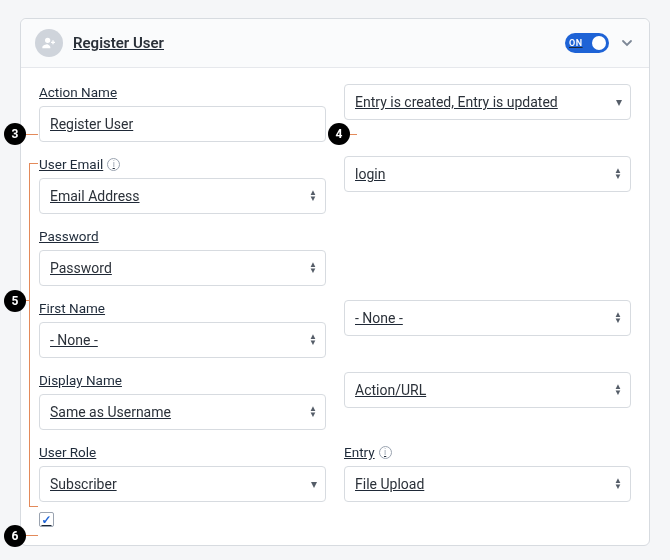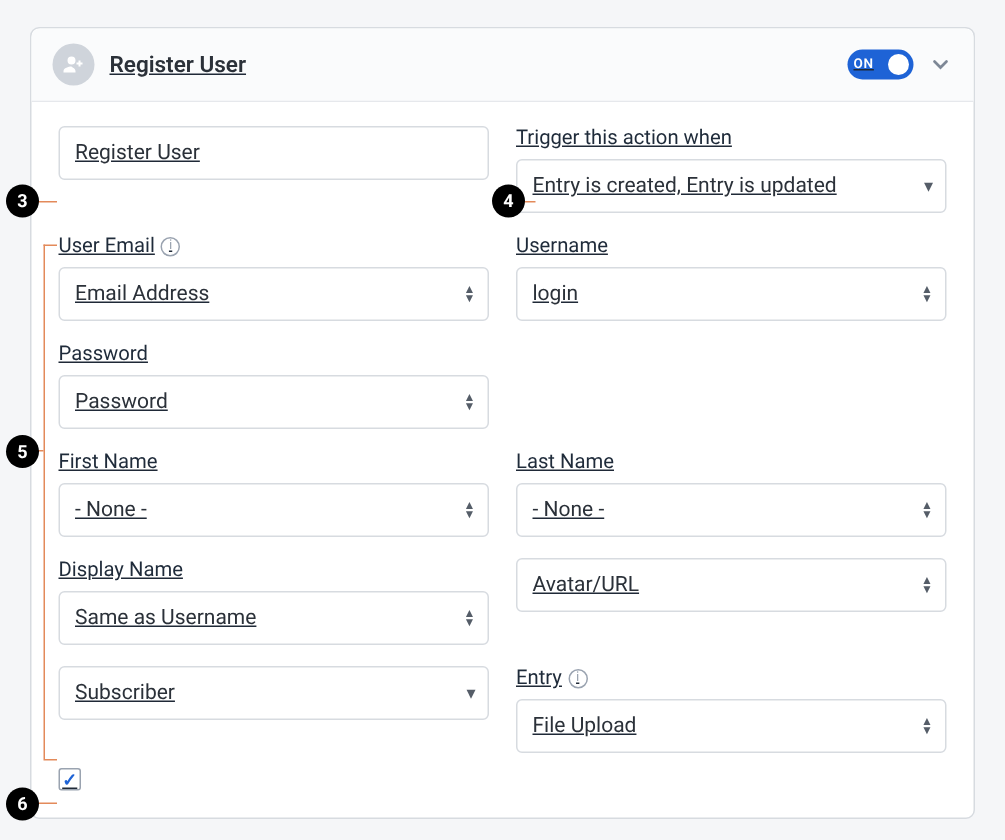--- a/index.html
+++ b/index.html
@@ -155,26 +155,26 @@
       <svg width="12" height="12" viewBox="0 0 12 12">
           <path d="M2 4l4 4 4-4" stroke="#7d8796" stroke-width="1.8" fill="none" stroke-linecap="round"></path>
         </svg>
     </div>
   </div>
 
   <div class="panel-body">
 
     <div class="row">
       <div class="col">
+        <div class="label">Action Name</div>
         <div class="field text-input">
           <span>Register User</span>
         </div>
       </div>
       <div class="col">
-        <div class="label">Trigger this action when</div>
         <div class="field">
           <span>Entry is created, Entry is updated</span>
           <span class="caret-down">▾</span>
         </div>
       </div>
     </div>
 
     <div class="row">
       <div class="col">
         <div class="label">
@@ -183,21 +183,20 @@
         </div>
         <div class="field">
           <span>Email Address</span>
           <span class="caret-sort">
               <span>▲</span>
               <span>▼</span>
             </span>
         </div>
       </div>
       <div class="col">
-        <div class="label">Username</div>
         <div class="field">
           <span>login</span>
           <span class="caret-sort">
               <span>▲</span>
               <span>▼</span>
             </span>
         </div>
       </div>
     </div>
 
@@ -220,21 +219,20 @@
         <div class="label">First Name</div>
         <div class="field">
           <span>- None -</span>
           <span class="caret-sort">
               <span>▲</span>
               <span>▼</span>
             </span>
         </div>
       </div>
       <div class="col">
-        <div class="label">Last Name</div>
         <div class="field">
           <span>- None -</span>
           <span class="caret-sort">
               <span>▲</span>
               <span>▼</span>
             </span>
         </div>
       </div>
     </div>
 
@@ -244,31 +242,32 @@
         <div class="field">
           <span>Same as Username</span>
           <span class="caret-sort">
               <span>▲</span>
               <span>▼</span>
             </span>
         </div>
       </div>
       <div class="col">
         <div class="field">
-          <span>Avatar/URL</span>
+          <span>Action/URL</span>
           <span class="caret-sort">
               <span>▲</span>
               <span>▼</span>
             </span>
         </div>
       </div>
     </div>
 
     <div class="row" style="margin-bottom:10px;">
       <div class="col">
+        <div class="label">User Role</div>
         <div class="field">
           <span>Subscriber</span>
           <span class="caret-down">▾</span>
         </div>
       </div>
       <div class="col">
         <div class="label">
           <span>Entry</span>
           <span class="info-icon">i</span>
         </div>

